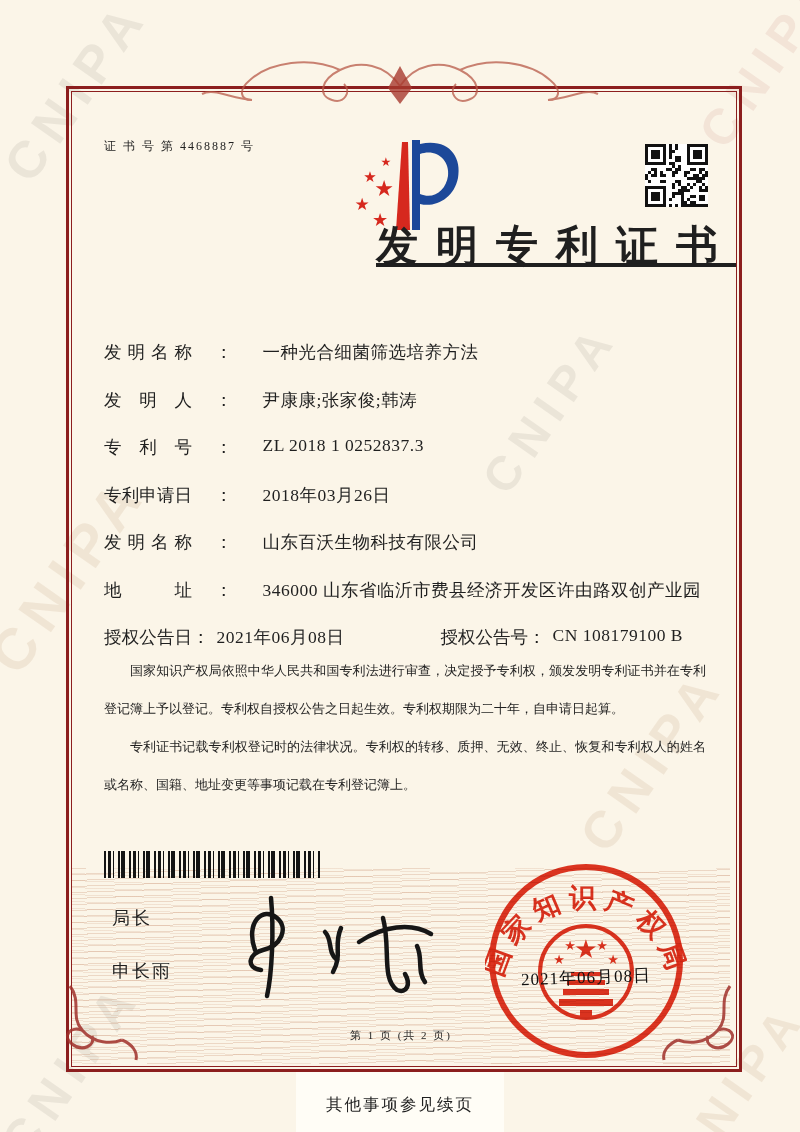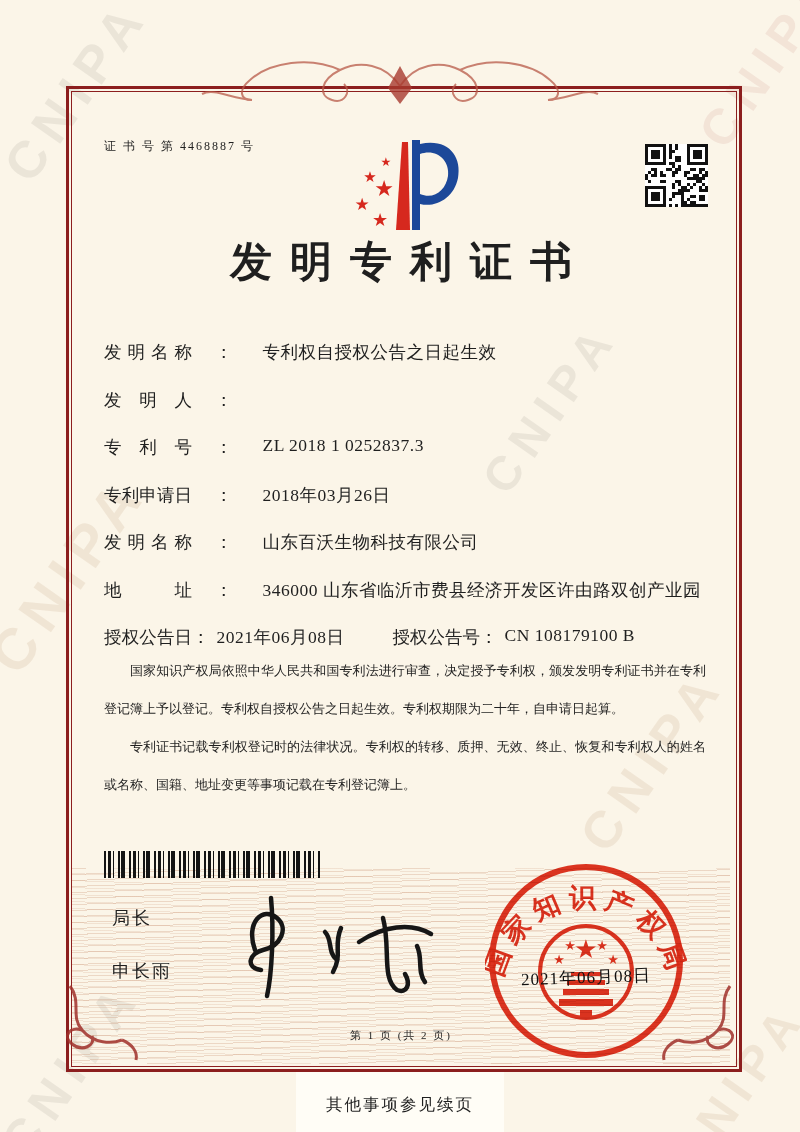--- a/index.html
+++ b/index.html
@@ -19,28 +19,28 @@
   .guilloche{position:absolute;left:72px;top:868px;width:658px;height:196px;z-index:1;
      background-image:repeating-linear-gradient(178deg,rgba(197,137,104,.28) 0 1px,transparent 1px 6px),
                       repeating-linear-gradient(182deg,rgba(197,137,104,.18) 0 1px,transparent 1px 7px);}
   
   .top-ornament{position:absolute;left:200px;top:36px;width:400px;height:72px;z-index:3;pointer-events:none;}
   .corner-curl{position:absolute;z-index:3;pointer-events:none;}
   
   .cert-no{position:absolute;left:104px;top:138px;font-size:12px;letter-spacing:2px;z-index:3;}
   .logo{position:absolute;left:340px;top:134px;z-index:3;}
   .qr{position:absolute;left:645px;top:144px;z-index:3;}
-  .title{position:absolute;left:66px;top:234px;width:670px;text-align:center;font-size:42px;
-         font-weight:bold;letter-spacing:18px;text-indent:18px;z-index:3;}
+  .title{position:absolute;left:66px;top:218px;width:670px;text-align:right;font-size:42px;
+         font-weight:bold;letter-spacing:18px;text-indent:18px;z-index:3;text-decoration:underline;}
   .fields{position:absolute;left:104px;top:340px;width:606px;z-index:3;font-size:17.5px;}
   .frow{height:47.5px;display:flex;align-items:flex-start;gap:23px;}
   .flabel{display:inline-block;width:88px;text-align:justify;text-align-last:justify;}
   .fvalue{margin-left:7px;letter-spacing:.5px;}
   .grant-row{display:flex;height:47px;}
-  .grant-right{margin-left:48px;display:flex;}
+  .grant-right{margin-left:96px;display:flex;}
   .paras{position:absolute;left:104px;top:652px;width:602px;z-index:3;font-size:13px;
          line-height:38px;text-align:justify;}
   .paras p{margin:0;text-indent:2em;}
   .barcode{position:absolute;left:104px;top:851px;width:216px;height:27px;z-index:3;
      background-image:repeating-linear-gradient(90deg,
        #141414 0 2px,transparent 2px 4px,#141414 4px 7px,transparent 7px 9px,
        #141414 9px 10px,transparent 10px 14px,#141414 14px 16px,transparent 16px 17px,
        #141414 17px 21px,transparent 21px 25px);}
   .sig-block{position:absolute;left:112px;top:906px;z-index:3;font-size:18px;}
   .sig-block div{margin-bottom:29px;letter-spacing:2px;}
@@ -233,25 +233,26 @@
       <rect x="3" y="45" width="15" height="15" fill="#fff"></rect>
       <rect x="6" y="48" width="9" height="9" fill="#111"></rect>
     </svg>
 
   <div class="title">发明专利证书</div>
 
   <div class="fields">
     <div class="frow">
       <span class="flabel">发明名称</span>
         <span>：</span>
-      <span class="fvalue">专利权自授权公告之日起生效</span>
+      <span class="fvalue">一种光合细菌筛选培养方法</span>
     </div>
     <div class="frow">
       <span class="flabel">发明人</span>
         <span>：</span>
+      <span class="fvalue">尹康康;张家俊;韩涛</span>
     </div>
     <div class="frow">
       <span class="flabel">专利号</span>
         <span>：</span>
       <span class="fvalue">ZL 2018 1 0252837.3</span>
     </div>
     <div class="frow">
       <span class="flabel">专利申请日</span>
         <span>：</span>
       <span class="fvalue">2018年03月26日</span>

